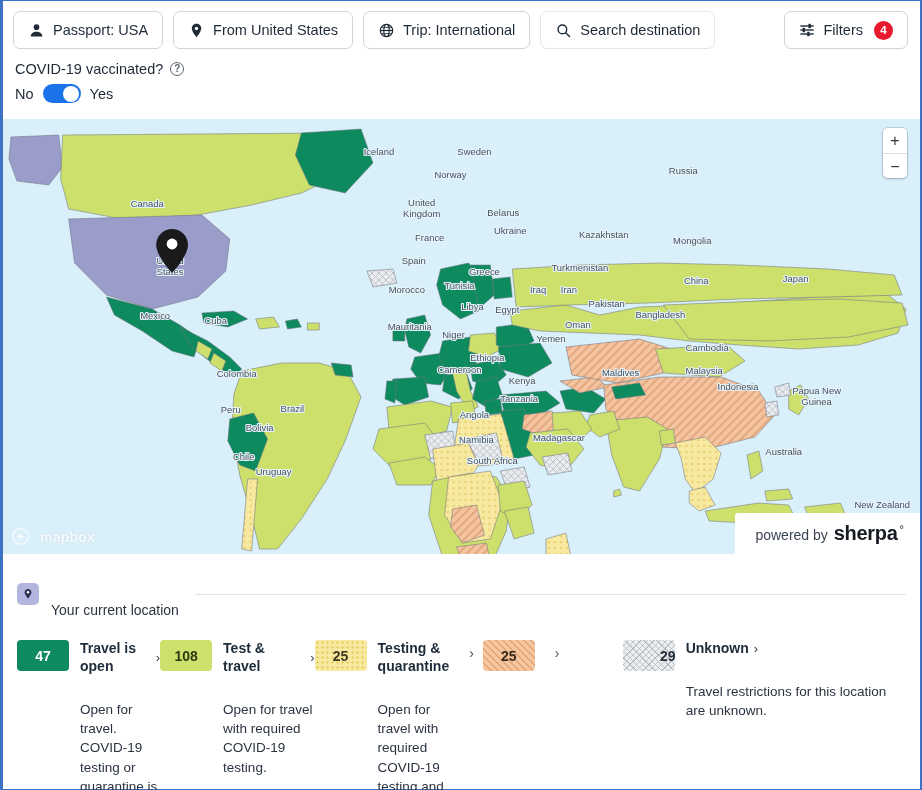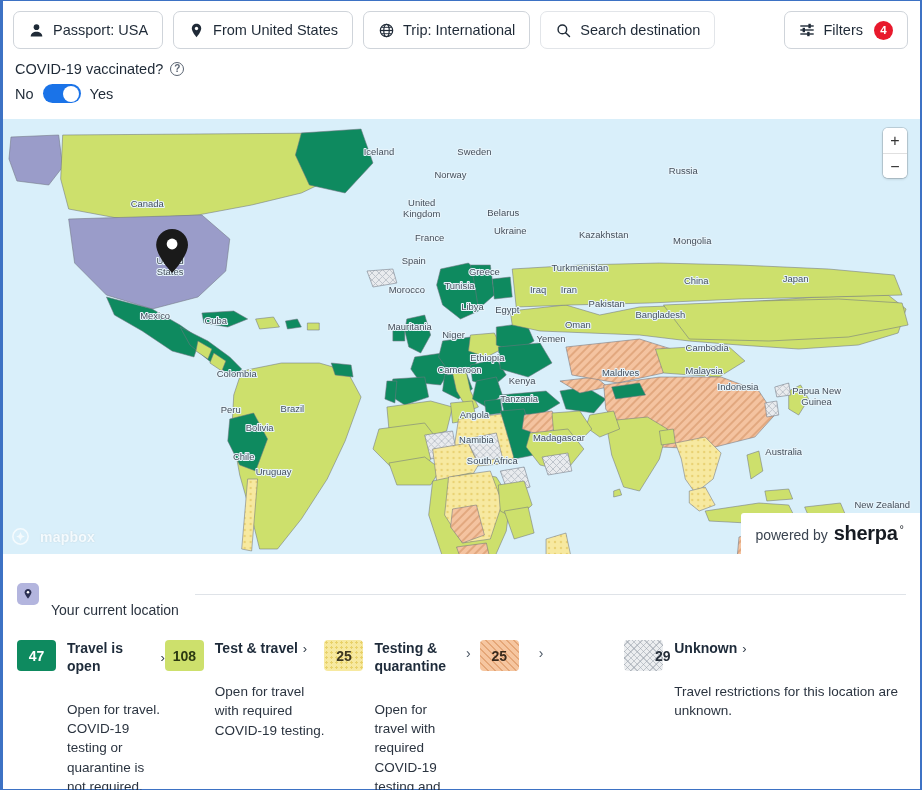--- a/index.html
+++ b/index.html
@@ -96,42 +96,42 @@
     position:absolute; left:9px; bottom:9px;
     display:flex; align-items:center; gap:11px;
     opacity:.72;
   }
   .mapbox-logo .wordmark {
     font-size:14px; font-weight:700; color:#fff; letter-spacing:.2px;
     text-shadow:0 0 2px rgba(0,0,0,.18);
   }
   .sherpa {
     position:absolute; right:0; bottom:0;
-    background:#fff; padding:9px 16px 9px 14px;
+    background:#fff; padding:9px 16px 9px 20px;
     display:flex; align-items:baseline; gap:6px;
     border-top-left-radius:3px;
   }
   .sherpa .pb { font-size:14px; color:#3b4450; }
   .sherpa .nm { font-size:20px; font-weight:700; color:#161b22; letter-spacing:-.3px; }
   .sherpa .deg { font-size:11px; color:#161b22; position:relative; top:-7px; margin-left:-4px; }
 
   
   .legend { padding: 16px 14px 0 14px; flex:1 1 auto; }
   .curloc { display:flex; align-items:center; gap:12px; }
   .curloc .box {
     width:22px;height:22px;border-radius:5px;background:#b3b5de;
     display:flex;align-items:center;justify-content:center; flex:0 0 auto;
   }
   .curloc .txt { font-size:14px; color:#2b3440; white-space:nowrap;margin-top:32px; }
   .curloc .rule { flex:1 1 auto; height:1px; background:#dfe3e8; margin-left:4px; }
 
   .cats { display:flex; margin-top:22px; gap:0; align-items:flex-start; }
   .cat { display:flex; gap:11px; align-items:flex-start; }
   .cat .sw {
-    width:39px;height:31px;border-radius:4px; flex:0 0 auto;
+    width:52px;height:31px;border-radius:4px; flex:0 0 auto;
     display:flex;align-items:center;justify-content:center;
     font-size:14px; font-weight:600;
   }
   .cat .body { display:flex; flex-direction:column;gap:16px; }
   .cat .title {
     font-size:14px; font-weight:700; color:#1e2b3a;
     display:flex; align-items:center; gap:5px; cursor:pointer;
     line-height:1.28;
   }
   .cat .title .chev { font-weight:400; color:#35404d; font-size:13px; }

